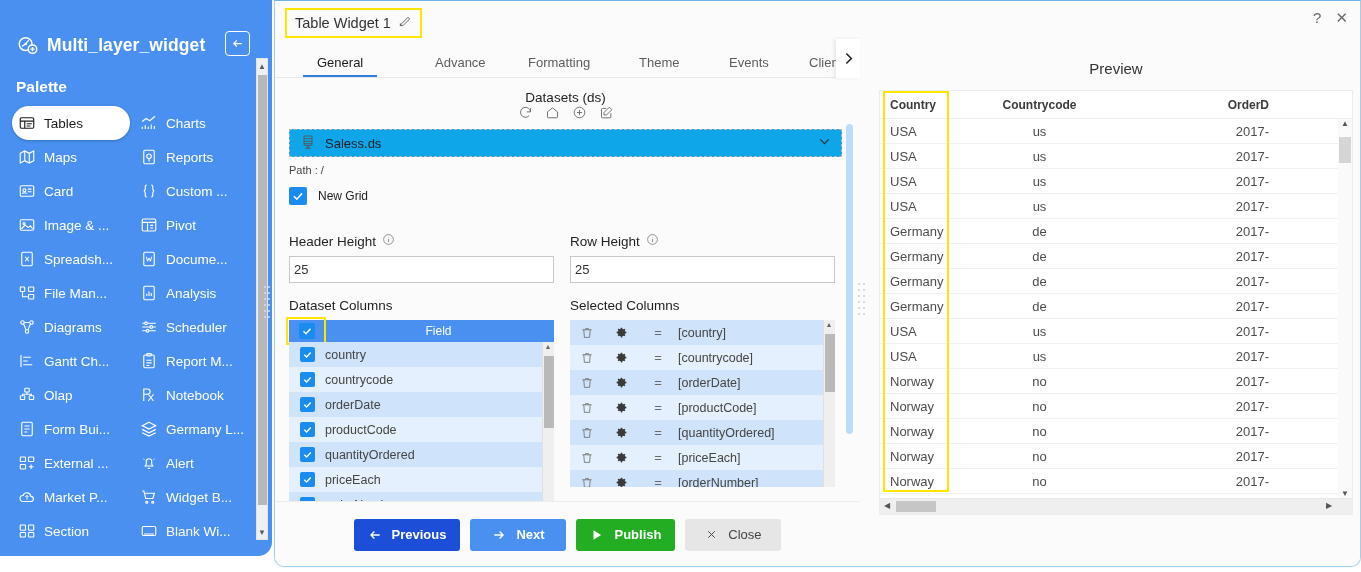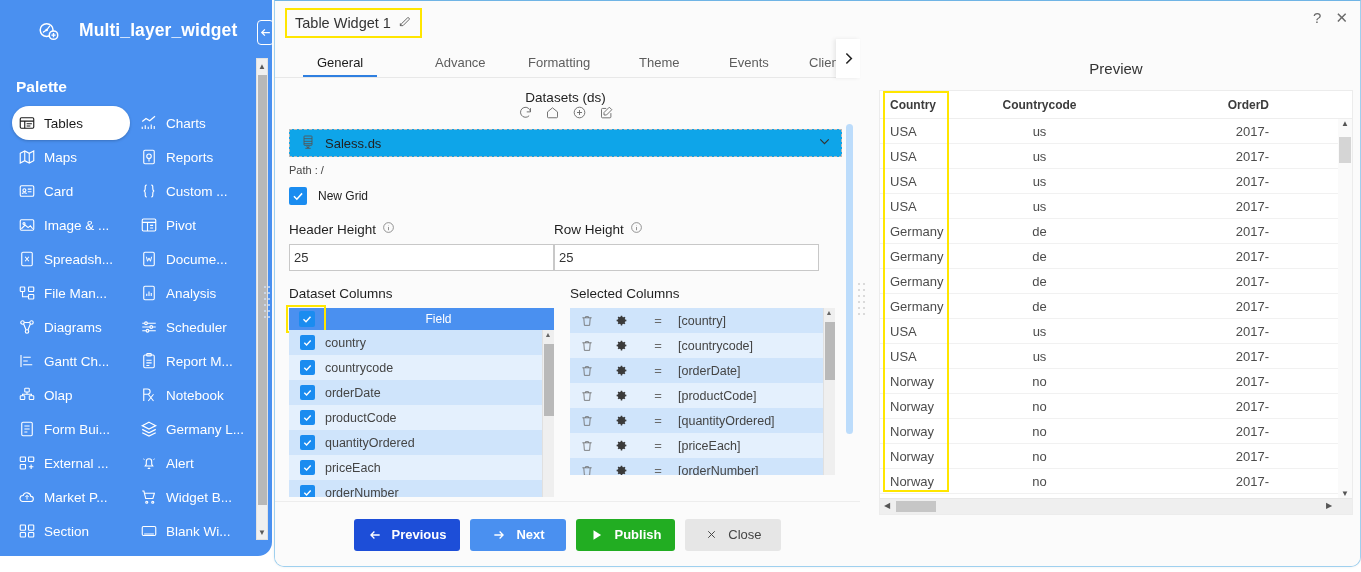--- a/index.html
+++ b/index.html
@@ -13,22 +13,22 @@
   }
 
   
   #sidebar{
     position:absolute; left:0; top:0; width:272px; height:556px;
     background:#4a90f0;
     border-bottom-right-radius:14px;
     overflow:hidden;
   }
   #sb-header{
-    display:flex; align-items:flex-start; gap:20px;
-    padding:20px 14px 0 16px; height:56px;margin-left:21px;
+    display:flex; align-items:flex-end; gap:9px;
+    padding:20px 14px 0 16px; height:56px;
   }
   #sb-title{
     color:#fff; font-size:17.5px; font-weight:bold; letter-spacing:.1px;
     flex:1; white-space:nowrap;
   }
   .sb-logo{ width:22px;height:22px; flex:0 0 22px; }
   #collapse-btn{
     width:25px;height:25px;border:1.6px solid #fff;border-radius:4px;
     display:flex;align-items:center;justify-content:center; cursor:pointer;
     margin-right:8px;
@@ -139,21 +139,21 @@
   #path{ font-size:11px; color:#444; margin-top:7px; }
 
   #newgrid-row{ display:flex; align-items:center; gap:11px; margin-top:11px; }
   .cbx{
     width:18px;height:18px;background:#1a8cf0;border-radius:2px;
     display:flex;align-items:center;justify-content:center;cursor:pointer;
   }
   .cbx svg{ display:block; }
   #newgrid-row .lb{ font-size:12px;color:#222; }
 
-  #heights{ display:flex; gap:0; margin-top:16px; }
+  #heights{ display:flex; gap:16px; margin-top:28px; }
   .hcol{ width:265px; }
   .hlbl{ display:flex;align-items:center;gap:6px; font-size:13.5px;color:#1f1f1f; }
   .hin{
     margin-top:7px; width:265px; height:27px; border:1px solid #c8c8c8;
     background:#fff; font-size:13px; color:#333; padding:0 4px;
     font-family:"Liberation Sans", sans-serif;
   }
 
   #colheads{ display:flex; gap:16px; margin-top:15px; }
   #colheads div{ font-size:13.5px; color:#1f1f1f; }

